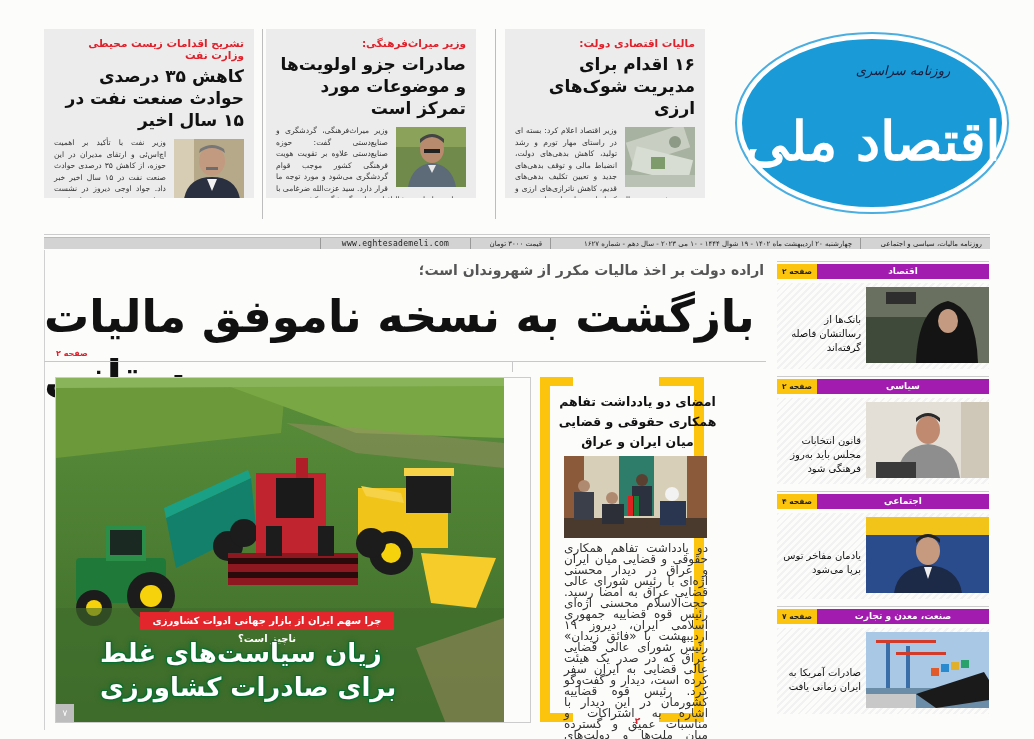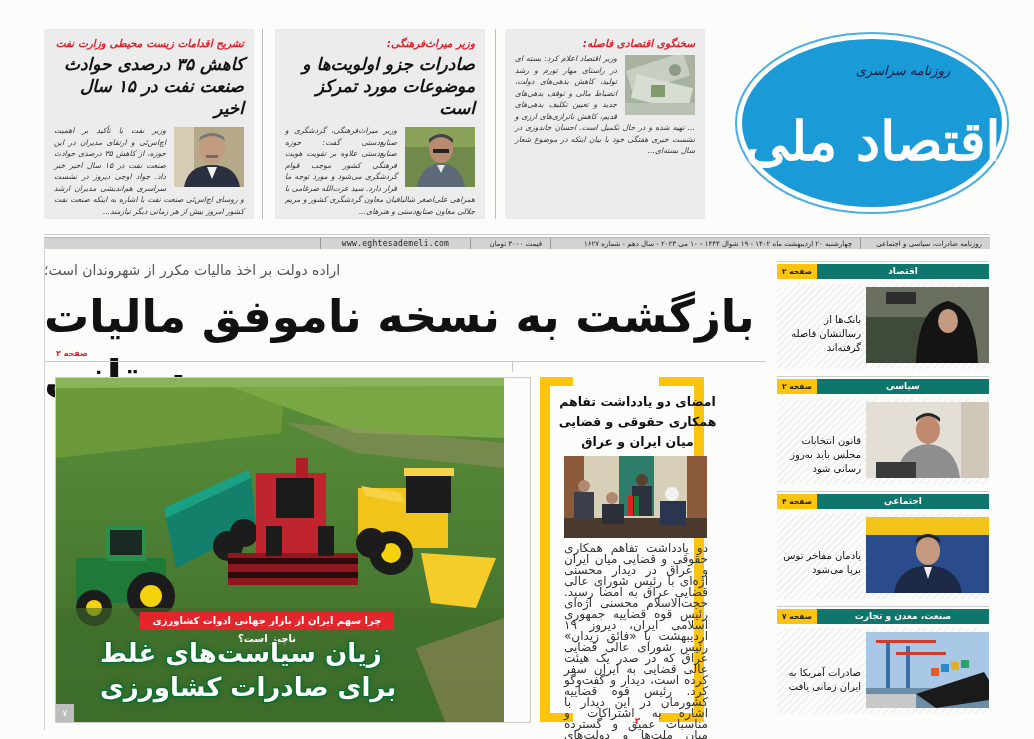--- a/index.html
+++ b/index.html
@@ -1,40 +1,40 @@
 <!DOCTYPE html>
 <html><head>
 <meta charset="utf-8">
 <style>
   * { box-sizing: border-box; margin: 0; padding: 0; }
   html, body { width: 1034px; height: 739px; overflow: hidden; background: #fcfcfb; }
   body { position: relative; font-family: "DejaVu Sans", sans-serif; direction: rtl; color: #1a1a1a; }
 
   
-  .teaser { position: absolute; top: 29px; height: 190px; background: #ececec; padding: 8px 10px 6px 10px; overflow: hidden; font-style: italic; }
+  .teaser { position: absolute; top: 29px; height: 169px; background: #ececec; padding: 8px 10px 6px 10px; overflow: hidden; }
   .teaser .kicker { color: #e0202a; font-weight: bold; font-size: 10.5px; text-align: right; margin-bottom: 4px; }
   .teaser .headline { font-weight: bold; font-size: 17px; line-height: 22px; text-align: right; color: #111; margin-bottom: 6px; }
   .teaser .body-wrap { position: relative; }
   .teaser .photo { float: right; width: 70px; height: 60px; margin-left: 8px; margin-top: 2px; }
   .teaser .body { font-size: 7.6px; line-height: 11.5px; color: #333; text-align: justify; }
   .sep-v { position: absolute; top: 29px; width: 1px; height: 190px; background: #bdbdbd; }
 
   
   .logo { position: absolute; left: 733px; top: 30px; width: 278px; height: 186px; }
 
   
   .infobar { position: absolute; left: 44px; top: 237px; width: 946px; height: 12px; background: #d3d3d3; border-top: 1px solid #bbb; display: flex; align-items: center; font-size: 7px; color: #222; }
   .infobar .cell { padding: 0 8px; height: 100%; display: flex; align-items: center; border-left: 1px solid #999; white-space: nowrap; }
   .infobar .cell:last-child { border-left: none; }
   .infobar .url { font-family: "DejaVu Sans Mono", monospace; font-size: 8px; letter-spacing: 0.3px; }
   .topline { position: absolute; left: 44px; top: 234px; width: 946px; height: 1px; background: #ccc; }
 
   
   .frame-left { position: absolute; left: 44px; top: 250px; width: 1px; height: 480px; background: #d0d0d0; }
-  .lead-kicker { position: absolute; left: 44px; top: 262px; width: 720px; text-align: left; font-size: 14px; font-weight: normal; color: #555; }
+  .lead-kicker { position: absolute; left: 44px; top: 262px; width: 720px; text-align: right; font-size: 14px; font-weight: bold; color: #555; }
   .lead-headline { position: absolute; left: 44px; top: 287px; width: 720px; text-align: left; font-size: 45px; font-weight: bold; color: #111; letter-spacing: -1px; line-height: 60px; }
   .lead-page { position: absolute; left: 56px; top: 349px; font-size: 8px; color: #e0202a; font-weight: bold; }
   .hr-main { position: absolute; left: 44px; top: 361px; width: 722px; height: 1px; background: #c8c8c8; }
   .hr-tick { position: absolute; left: 512px; top: 362px; width: 1px; height: 10px; background: #c8c8c8; }
 
   
   .feature { position: absolute; left: 55px; top: 377px; width: 476px; height: 346px; border: 1px solid #ccc; overflow: hidden; }
   .feature svg.scene { position: absolute; left: 0; top: 0; }
   .feature .red-kicker { position: absolute; left: 84px; top: 234px; width: 254px; height: 18px; background: #e3262b; color: #fff; font-size: 10px; font-weight: bold; text-align: center; line-height: 18px; }
   .feature .green-title { position: absolute; left: 0; top: 258px; width: 448px; text-align: left; color: #fff; font-weight: bold; font-size: 26px; line-height: 34px; text-shadow: 0 0 3px #0b6e30, 0 0 6px #0b6e30, 1px 1px 0 #0b6e30, -1px -1px 0 #0b6e30, 1px -1px 0 #0b6e30, -1px 1px 0 #0b6e30; padding-left: 44px; }
@@ -51,48 +51,49 @@
   .yellow-frame .title { position: absolute; left: 14px; top: 15px; width: 167px; text-align: center; font-weight: bold; font-size: 12.5px; line-height: 20px; color: #111; }
   .yellow-frame .photo { position: absolute; left: 24px; top: 79px; width: 143px; height: 82px; }
   .yellow-frame .body { position: absolute; left: 24px; top: 166px; width: 144px; font-size: 12px; line-height: 11px; color: #333; text-align: justify; }
   .yellow-frame .page-num { position: absolute; left: 0; bottom: -4px; width: 195px; text-align: center; color: #e0202a; font-size: 9px; font-weight: bold; }
 
   
   .sidebar { position: absolute; left: 777px; top: 264px; width: 212px; }
   .sb-sec { position: relative; height: 115px; margin-bottom: 0; }
   .sb-topline { position: absolute; left: 0; top: -3px; width: 212px; height: 1px; background: #ccc; }
   .sb-head { position: absolute; left: 0; top: 0; width: 212px; height: 15px; display: flex; }
-  .sb-head .cat { flex: 1; background: #0f766e; color: #fff; font-weight: bold; font-size: 9px; text-align: center; line-height: 15px; }
+  .sb-head .cat { flex: 1; background: #a21caf; color: #fff; font-weight: bold; font-size: 9px; text-align: center; line-height: 15px; }
   .sb-head .pg { width: 40px; background: #fcc40d; color: #222; font-weight: bold; font-size: 7.5px; text-align: center; line-height: 15px; }
   .sb-body { position: absolute; left: 0; top: 19px; width: 212px; height: 86px; background: repeating-linear-gradient(135deg, #f2f2f2 0 2px, #fcfcfb 2px 5px); }
   .sb-body .photo { position: absolute; right: 0; top: 4px; width: 123px; height: 76px; }
   .sb-body .caption { position: absolute; left: 4px; width: 80px; text-align: right; font-weight: normal; font-size: 10px; line-height: 14px; color: #111; }
 </style>
 </head>
 <body>
 
 <div class="teaser" style="left:505px; width:200px;">
-  <div class="kicker">سخنگوی اقتصادی فاصله:</div>
+  <div class="kicker">مالیات اقتصادی دولت:</div>
+  <div class="headline">۱۶ اقدام برای مدیریت شوک‌های ارزی</div>
   <div class="body-wrap">
     <svg class="photo" viewBox="0 0 70 60">
       <rect width="70" height="60" fill="#a7b2a0"></rect>
       <rect x="3" y="6" width="60" height="24" fill="#c8cfc2" transform="rotate(-18 33 18)"></rect>
       <rect x="8" y="26" width="58" height="24" fill="#d7ddd2" transform="rotate(14 37 38)"></rect>
       <rect x="26" y="30" width="14" height="12" fill="#7e9b6c"></rect>
       <circle cx="50" cy="15" r="6" fill="#8d9a86"></circle>
       <rect x="0" y="48" width="70" height="12" fill="#b8c1b3"></rect>
     </svg>
     <div class="body">وزیر اقتصاد اعلام کرد: بسته ای در راستای مهار تورم و رشد تولید، کاهش بدهی‌های دولت، انضباط مالی و توقف بدهی‌های جدید و تعیین تکلیف بدهی‌های قدیم، کاهش ناترازی‌های ارزی و ... تهیه شده و در حال تکمیل است. احسان خاندوزی در نشست خبری هفتگی خود با بیان اینکه در موضوع شعار سال بسته‌ای...</div>
   </div>
 
 </div>
 
 <div class="sep-v" style="left:495px;"></div>
 
-<div class="teaser" style="left:275px; width:210px;">
+<div class="teaser" style="left:266px; width:210px;">
   <div class="kicker">وزیر میراث‌فرهنگی:</div>
   <div class="headline">صادرات جزو اولویت‌ها و موضوعات مورد تمرکز است</div>
   <div class="body-wrap">
     <svg class="photo" viewBox="0 0 70 60">
       <rect width="70" height="60" fill="#6f8a4a"></rect>
       <rect x="0" y="0" width="70" height="20" fill="#8aa25a"></rect>
       <ellipse cx="36" cy="22" rx="12" ry="14" fill="#b88a6e"></ellipse>
       <path d="M24 16 Q36 4 48 16 L48 12 Q36 2 24 12 Z" fill="#444"></path>
       <rect x="28" y="22" width="16" height="4" fill="#222"></rect>
       <path d="M12 60 Q16 38 36 36 Q56 38 60 60 Z" fill="#5d6a78"></path>
@@ -125,21 +126,21 @@
 
 <svg class="logo" viewBox="0 0 278 186">
   <ellipse cx="139" cy="93" rx="136" ry="90" fill="#fff" stroke="#4aaee0" stroke-width="2"></ellipse>
   <ellipse cx="139" cy="93" rx="130" ry="84" fill="#1a9bd7"></ellipse>
   <text x="170" y="45" text-anchor="middle" font-family="DejaVu Serif, serif" font-size="13" font-style="italic" fill="#1a1a3a">روزنامه سراسری</text>
   <text x="140" y="130" text-anchor="middle" font-family="DejaVu Serif, serif" font-size="54" font-weight="bold" fill="#fff">اقتصاد ملی</text>
 </svg>
 
 <div class="topline"></div>
 <div class="infobar">
-  <div class="cell" style="width:130px;">روزنامه صادرات، سیاسی و اجتماعی</div>
+  <div class="cell" style="width:130px;">روزنامه مالیات، سیاسی و اجتماعی</div>
   <div class="cell" style="width:310px;">چهارشنبه ۲۰ اردیبهشت ماه ۱۴۰۲ - ۱۹ شوال ۱۴۴۴ - ۱۰ می ۲۰۲۳ - سال دهم - شماره ۱۶۲۷</div>
   <div class="cell" style="width:80px;padding-left:40px;">قیمت ۳۰۰۰ تومان</div>
   <div class="cell url" style="width:150px; justify-content:center;">www.eghtesademeli.com</div>
   <div class="cell" style="flex:1;"></div>
 </div>
 
 <div class="frame-left"></div>
 <div class="lead-kicker">اراده دولت بر اخذ مالیات مکرر از شهروندان است؛</div>
 <div class="lead-headline">بازگشت به نسخه ناموفق مالیات ستانی</div>
 <div class="lead-page">صفحه ۲</div>
@@ -260,21 +261,21 @@
     </div>
     <div class="sb-body">
       <svg class="photo" viewBox="0 0 123 76">
         <rect width="123" height="76" fill="#e4dfd6"></rect>
         <rect x="95" y="0" width="28" height="76" fill="#cfc7b8"></rect>
         <ellipse cx="62" cy="28" rx="12" ry="14" fill="#c08a70"></ellipse>
         <path d="M50 20 Q62 8 74 20 L74 16 Q62 6 50 16 Z" fill="#2a2a2a"></path>
         <path d="M30 76 Q34 44 62 42 Q90 44 94 76 Z" fill="#8e8e8e"></path>
         <rect x="10" y="60" width="40" height="16" fill="#3a3a3a"></rect>
       </svg>
-      <div class="caption" style="top:36px;">قانون انتخابات مجلس باید به‌روز رسانی شود</div>
+      <div class="caption" style="top:36px;">قانون انتخابات مجلس باید به‌روز فرهنگی شود</div>
     </div>
   </div>
 
   <div class="sb-sec">
     <div class="sb-topline"></div>
     <div class="sb-head">
       <div class="cat">اجتماعی</div>
       <div class="pg">صفحه ۴</div>
     </div>
     <div class="sb-body">

